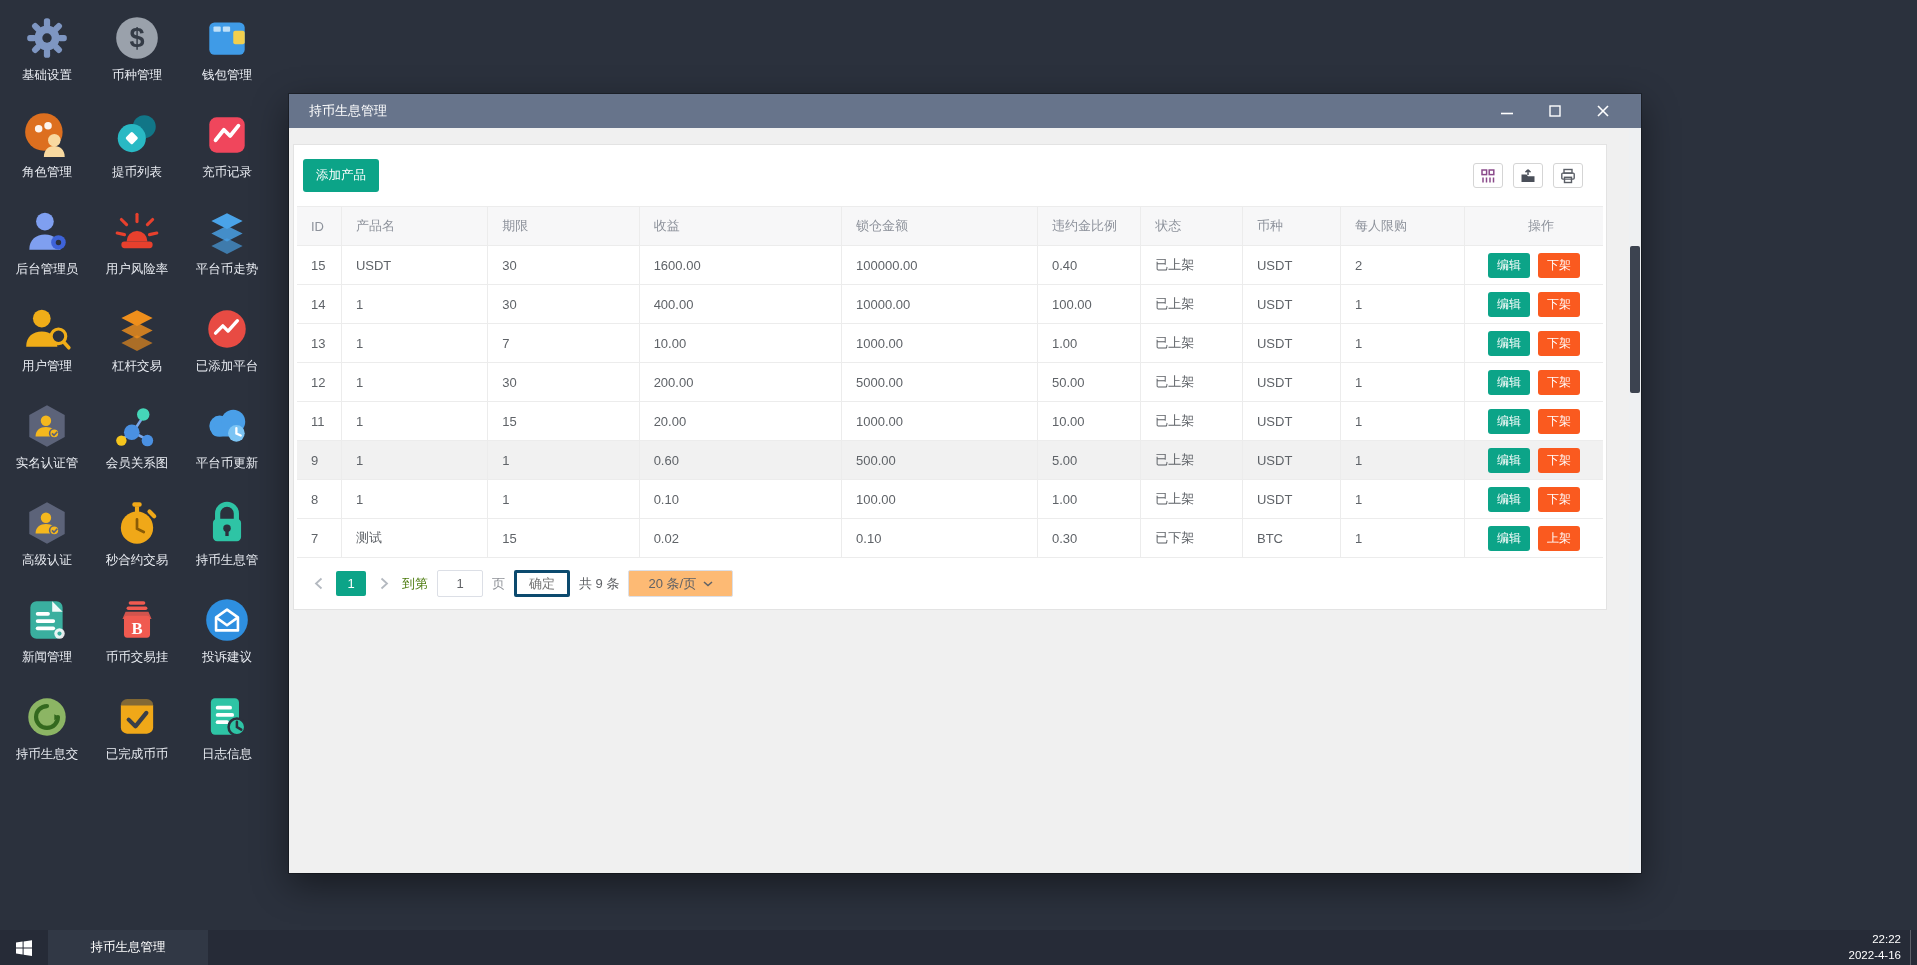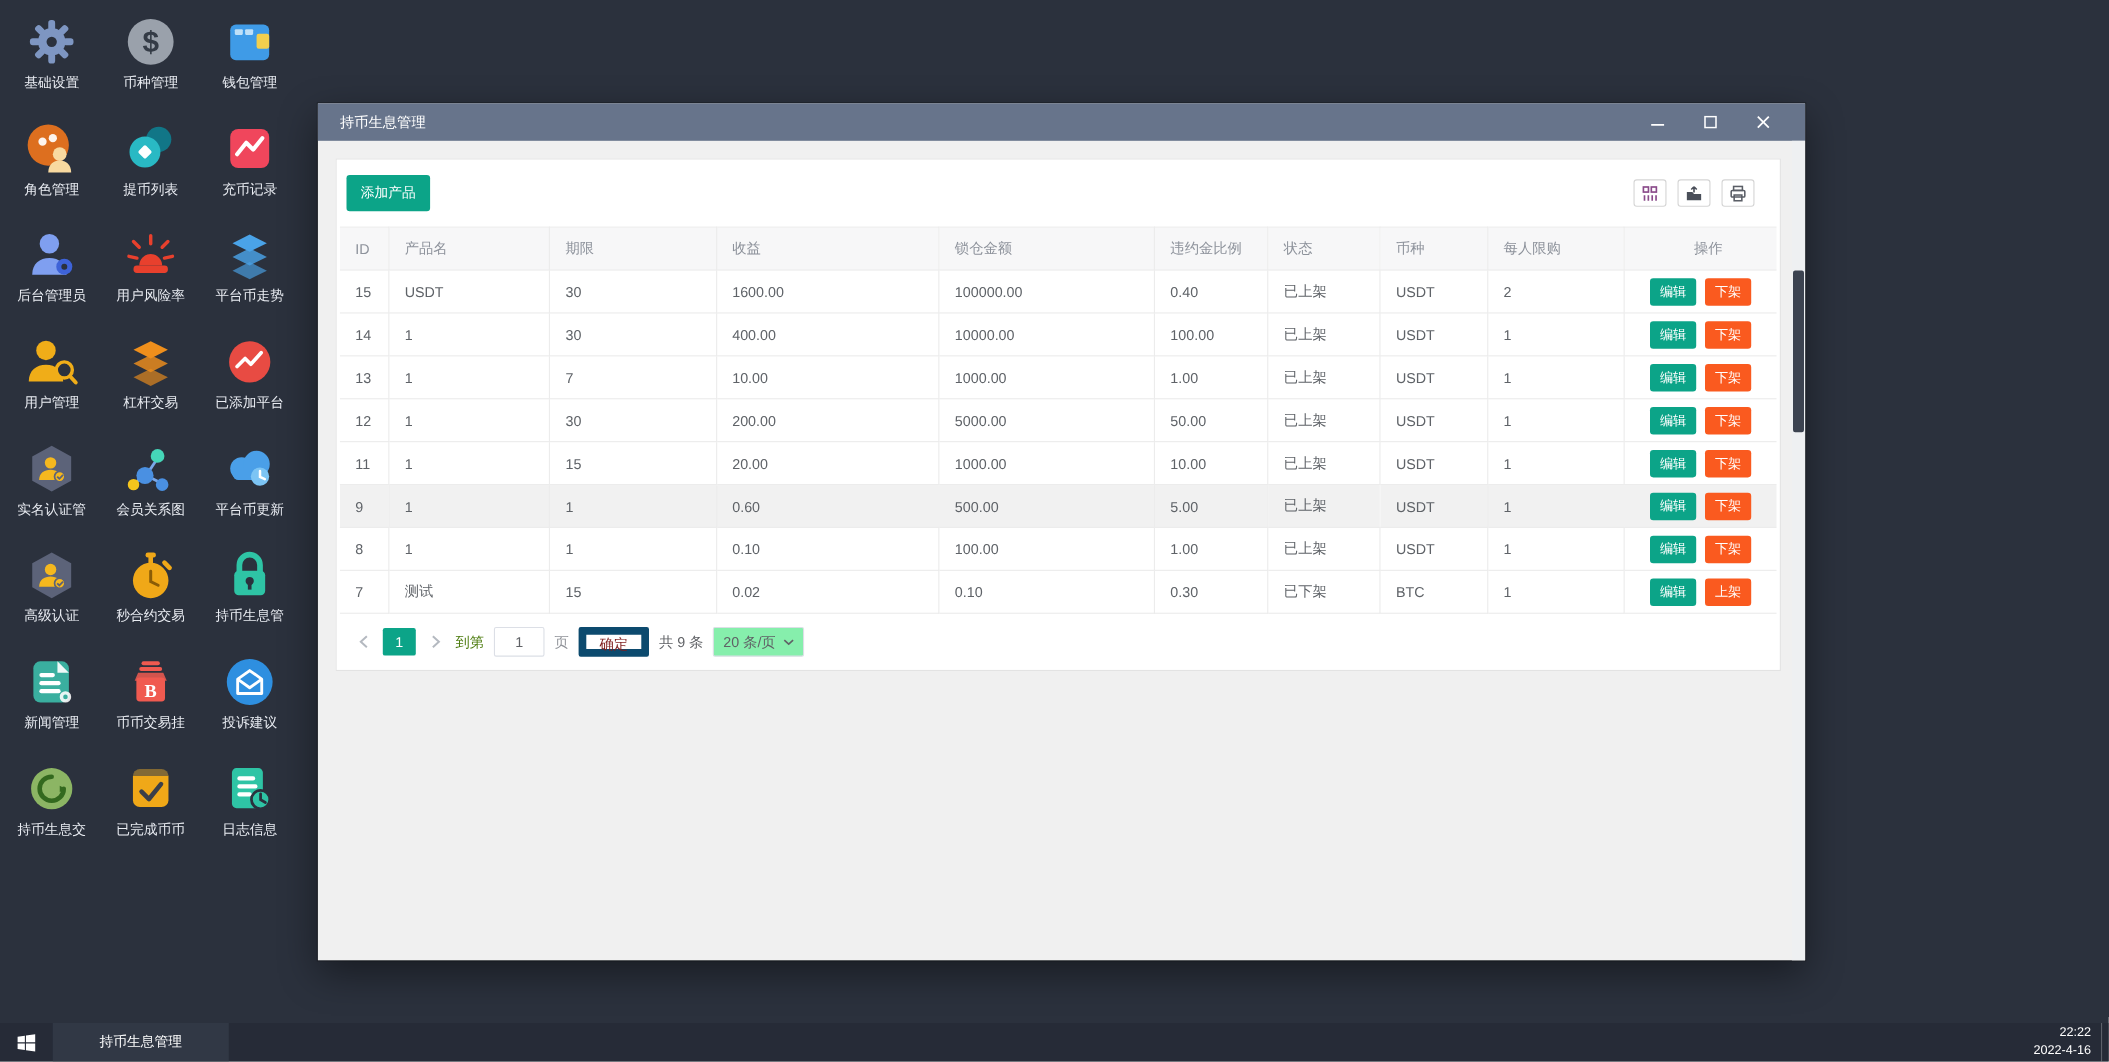--- a/index.html
+++ b/index.html
@@ -13,21 +13,21 @@
   .dicon{height:97px;display:flex;flex-direction:column;align-items:center;justify-content:center;cursor:pointer;}
   .dicon .ic{width:50px;height:50px;display:flex;align-items:center;justify-content:center;}
   .dicon .ic svg{width:50px;height:50px;}
   .dicon .lbl{margin-top:4px;font-size:12.5px;color:#e9ecf2;white-space:nowrap;max-width:86px;overflow:hidden;}
   
   .window{position:absolute;left:289px;top:94px;width:1352px;height:779px;background:#f0f0f0;
     box-shadow:0 0 0 1px rgba(0,0,0,.28),0 12px 34px rgba(0,0,0,.45);}
   .titlebar{height:34px;background:#67748b;display:flex;align-items:center;padding-left:20px;color:#fff;font-size:13px;}
   .controls{margin-left:auto;display:flex;height:34px;margin-right:14px;}
   .ctrl{width:48px;height:34px;display:flex;align-items:center;justify-content:center;cursor:pointer;}
-  .panel{position:absolute;left:16px;top:50px;width:1314px;background:#fff;border:1px solid #e3e3e3;
+  .panel{position:absolute;left:4px;top:50px;width:1314px;background:#fff;border:1px solid #e3e3e3;
     padding:14px 3px 12px 3px;box-sizing:border-box;}
   .toolbar{display:flex;align-items:center;padding:0 0 14px 0;}
   .add-btn{margin-left:6px;background:#0ca488;color:#fff;border:none;font-size:12.5px;
     padding:8px 13px;border-radius:3px;cursor:pointer;font-family:inherit;}
   .tool-icons{margin-left:auto;margin-right:20px;display:flex;gap:10px;}
   .tbtn{width:30px;height:25px;border:1px solid #d5d5d5;border-radius:3px;background:#fff;
     display:flex;align-items:center;justify-content:center;cursor:pointer;}
   
   table{border-collapse:collapse;width:100%;table-layout:fixed;font-size:13px;}
   th,td{height:38px;padding:0 0 0 14px;text-align:left;font-weight:normal;
@@ -41,24 +41,24 @@
     cursor:pointer;font-family:inherit;}
   .b-edit{background:#0ca488;}
   .b-warn{background:#fa5a1f;}
   
   .pagination{display:flex;align-items:center;margin-top:12px;padding-left:12px;font-size:13px;color:#606266;gap:9px;}
   .pg-chev{width:18px;height:26px;display:flex;align-items:center;justify-content:center;cursor:pointer;}
   .page-num{width:30px;height:25px;background:#0ca488;color:#fff;display:flex;align-items:center;
     justify-content:center;border-radius:2px;cursor:pointer;}
   .pg-input{width:40px;height:23px;border:1px solid #dcdfe6;border-radius:2px;text-align:center;
     font-size:13px;color:#606266;font-family:inherit;}
-  .pg-btn{height:27px;padding:0 12px;border:7px solid #0c4a6e;border-radius:2px;background:#fff;
-    font-size:13px;color:#7f1d1d;cursor:pointer;font-family:inherit;}
-  .pg-select{height:25px;border:1px solid #dcdfe6;border-radius:2px;padding:0 8px;display:flex;
-    align-items:center;gap:7px;cursor:pointer;background:#86efac;}
+  .pg-btn{height:27px;padding:0 12px;border:3px solid #0c4a6e;border-radius:2px;background:#fff;
+    font-size:13px;color:#737373;cursor:pointer;font-family:inherit;}
+  .pg-select{height:25px;border:1px solid #dcdfe6;border-radius:2px;padding:0 19px;display:flex;
+    align-items:center;gap:7px;cursor:pointer;background:#fdba74;}
   
   .scrollbar{position:absolute;top:34px;right:0;width:12px;bottom:0;background:#eef0f2;}
   .scroll-thumb{position:absolute;top:118px;left:1px;width:10px;height:147px;background:#3c4350;border-radius:2px;}
   
   .taskbar{position:absolute;left:0;bottom:0;width:100%;height:35px;background:#262b37;display:flex;align-items:stretch;z-index:50;}
   .start{width:48px;display:flex;align-items:center;justify-content:center;cursor:pointer;}
   .task-tab{width:160px;background:#313845;color:#fff;font-size:12.5px;display:flex;align-items:center;justify-content:center;cursor:pointer;}
   .clock{margin-left:auto;color:#fff;font-size:11.5px;text-align:right;line-height:1.35;
     display:flex;flex-direction:column;justify-content:center;padding-right:9px;}
   .show-desktop{width:6px;border-left:1px solid rgba(255,255,255,.25);cursor:pointer;}

